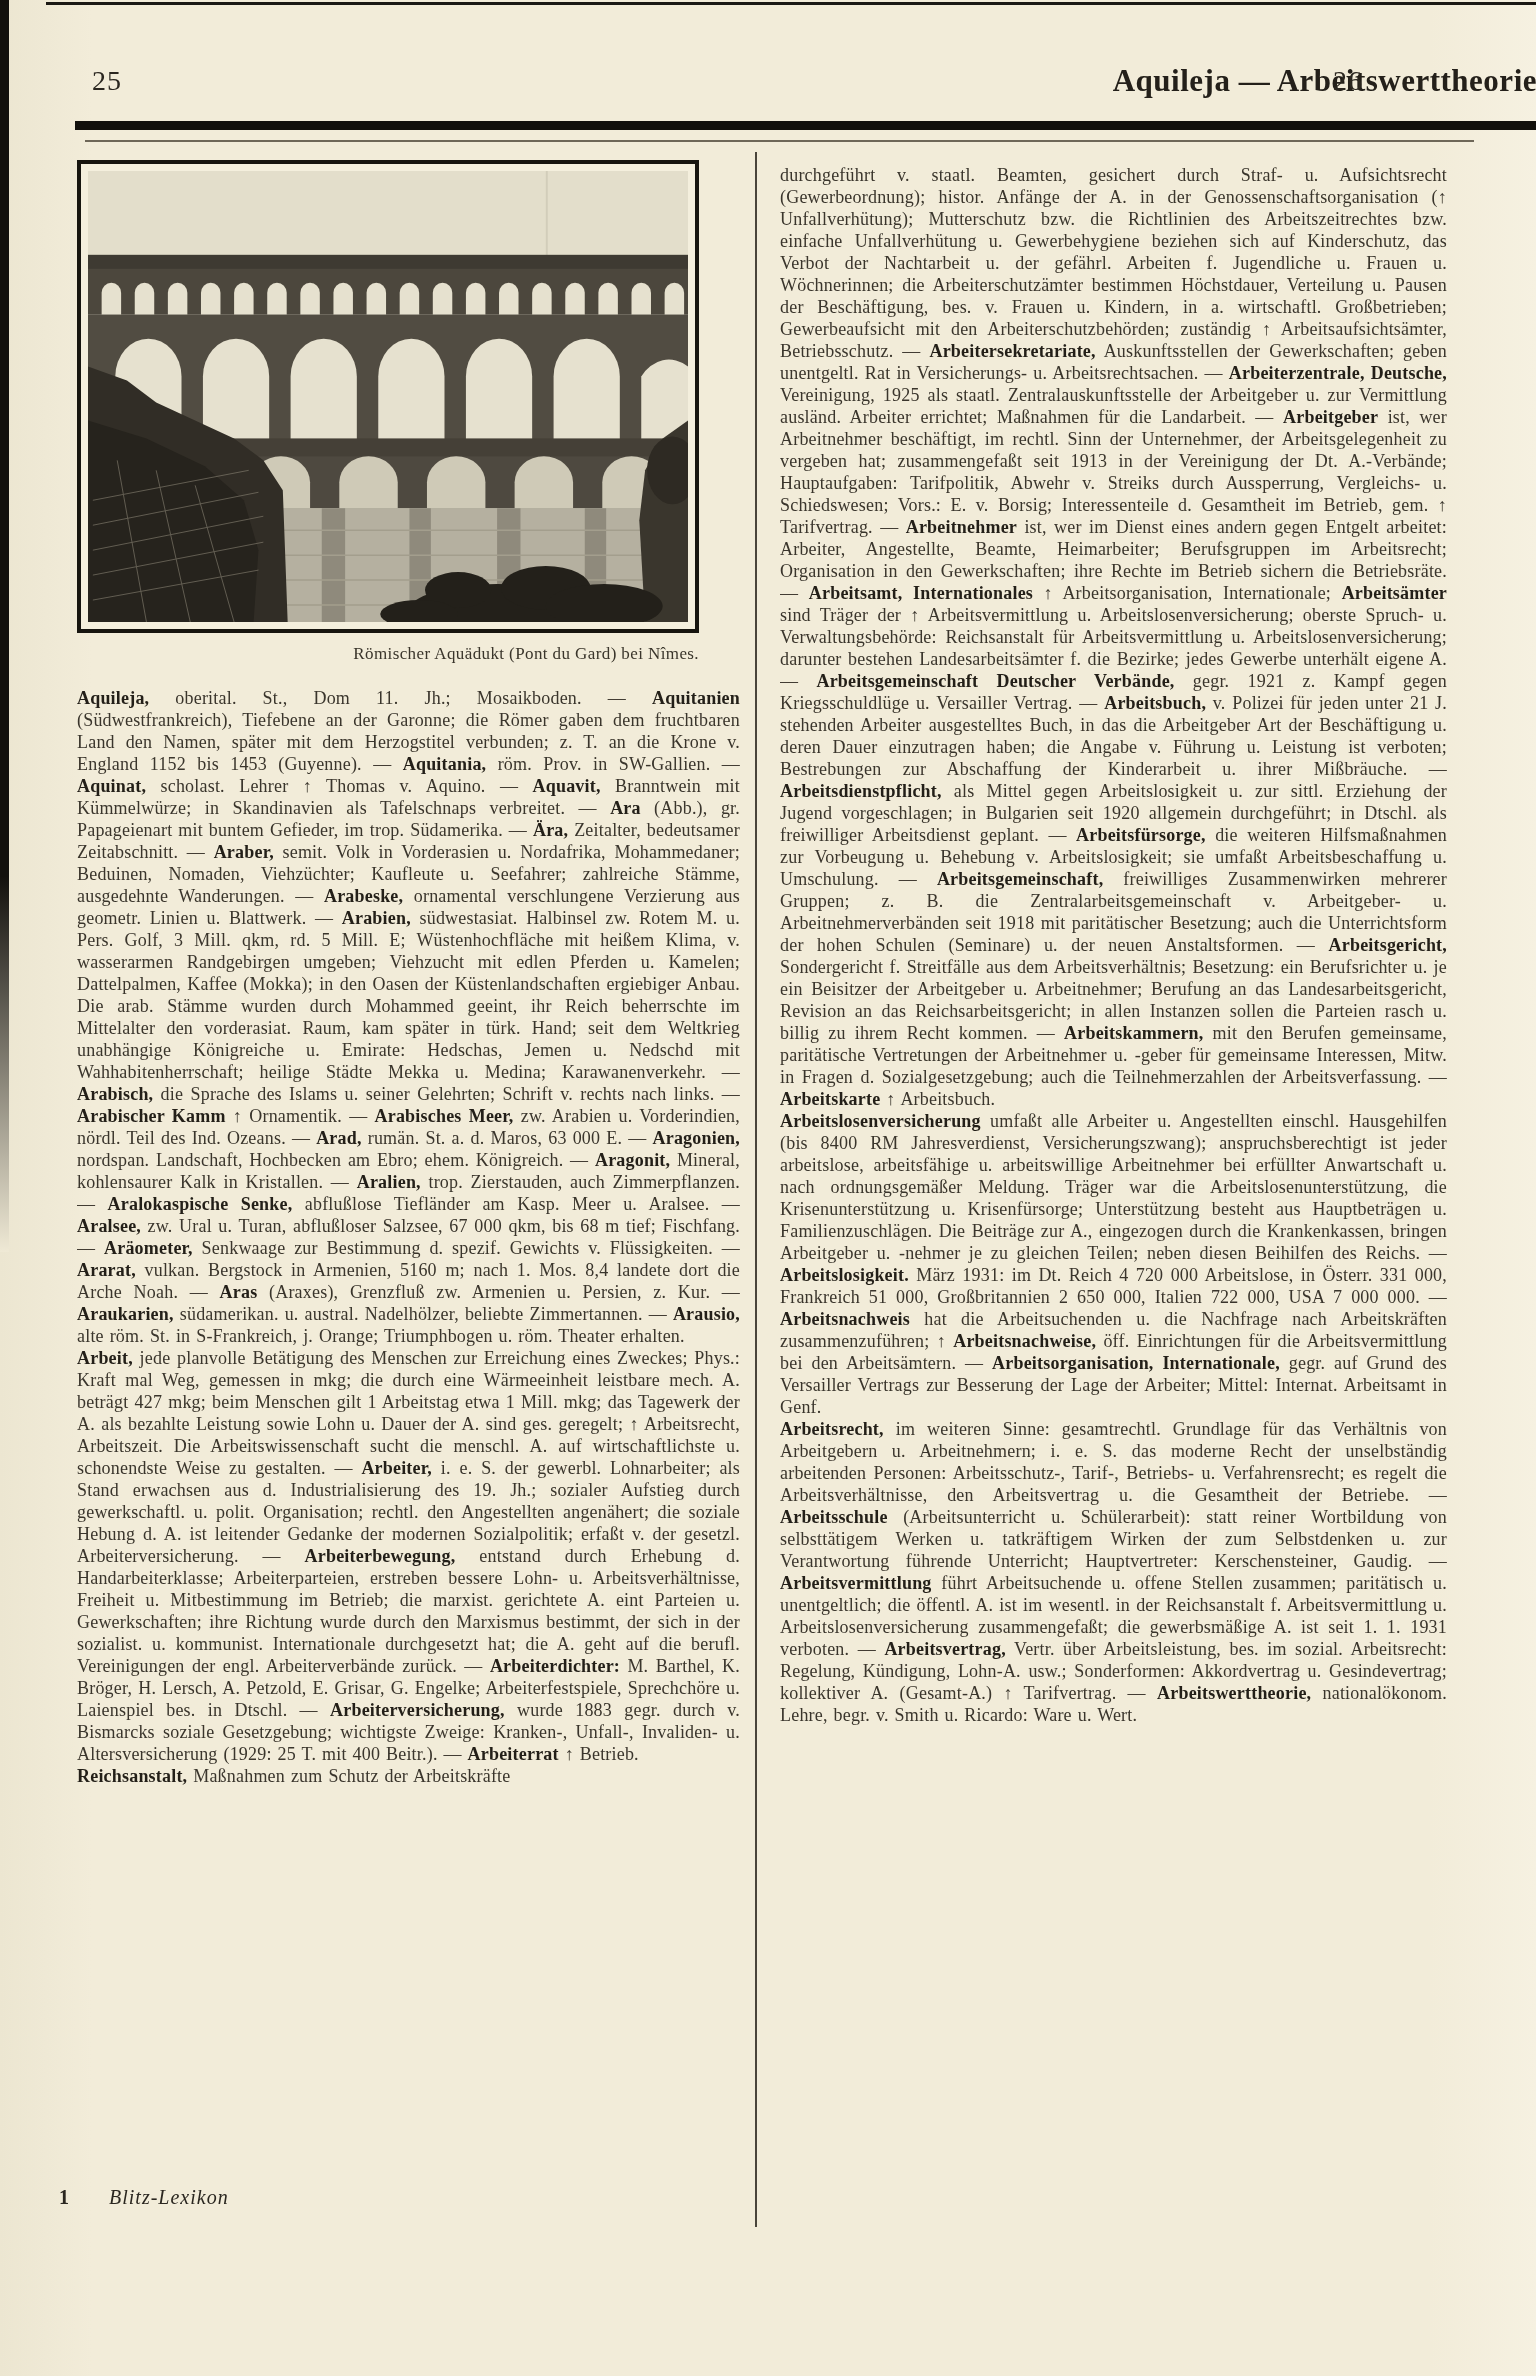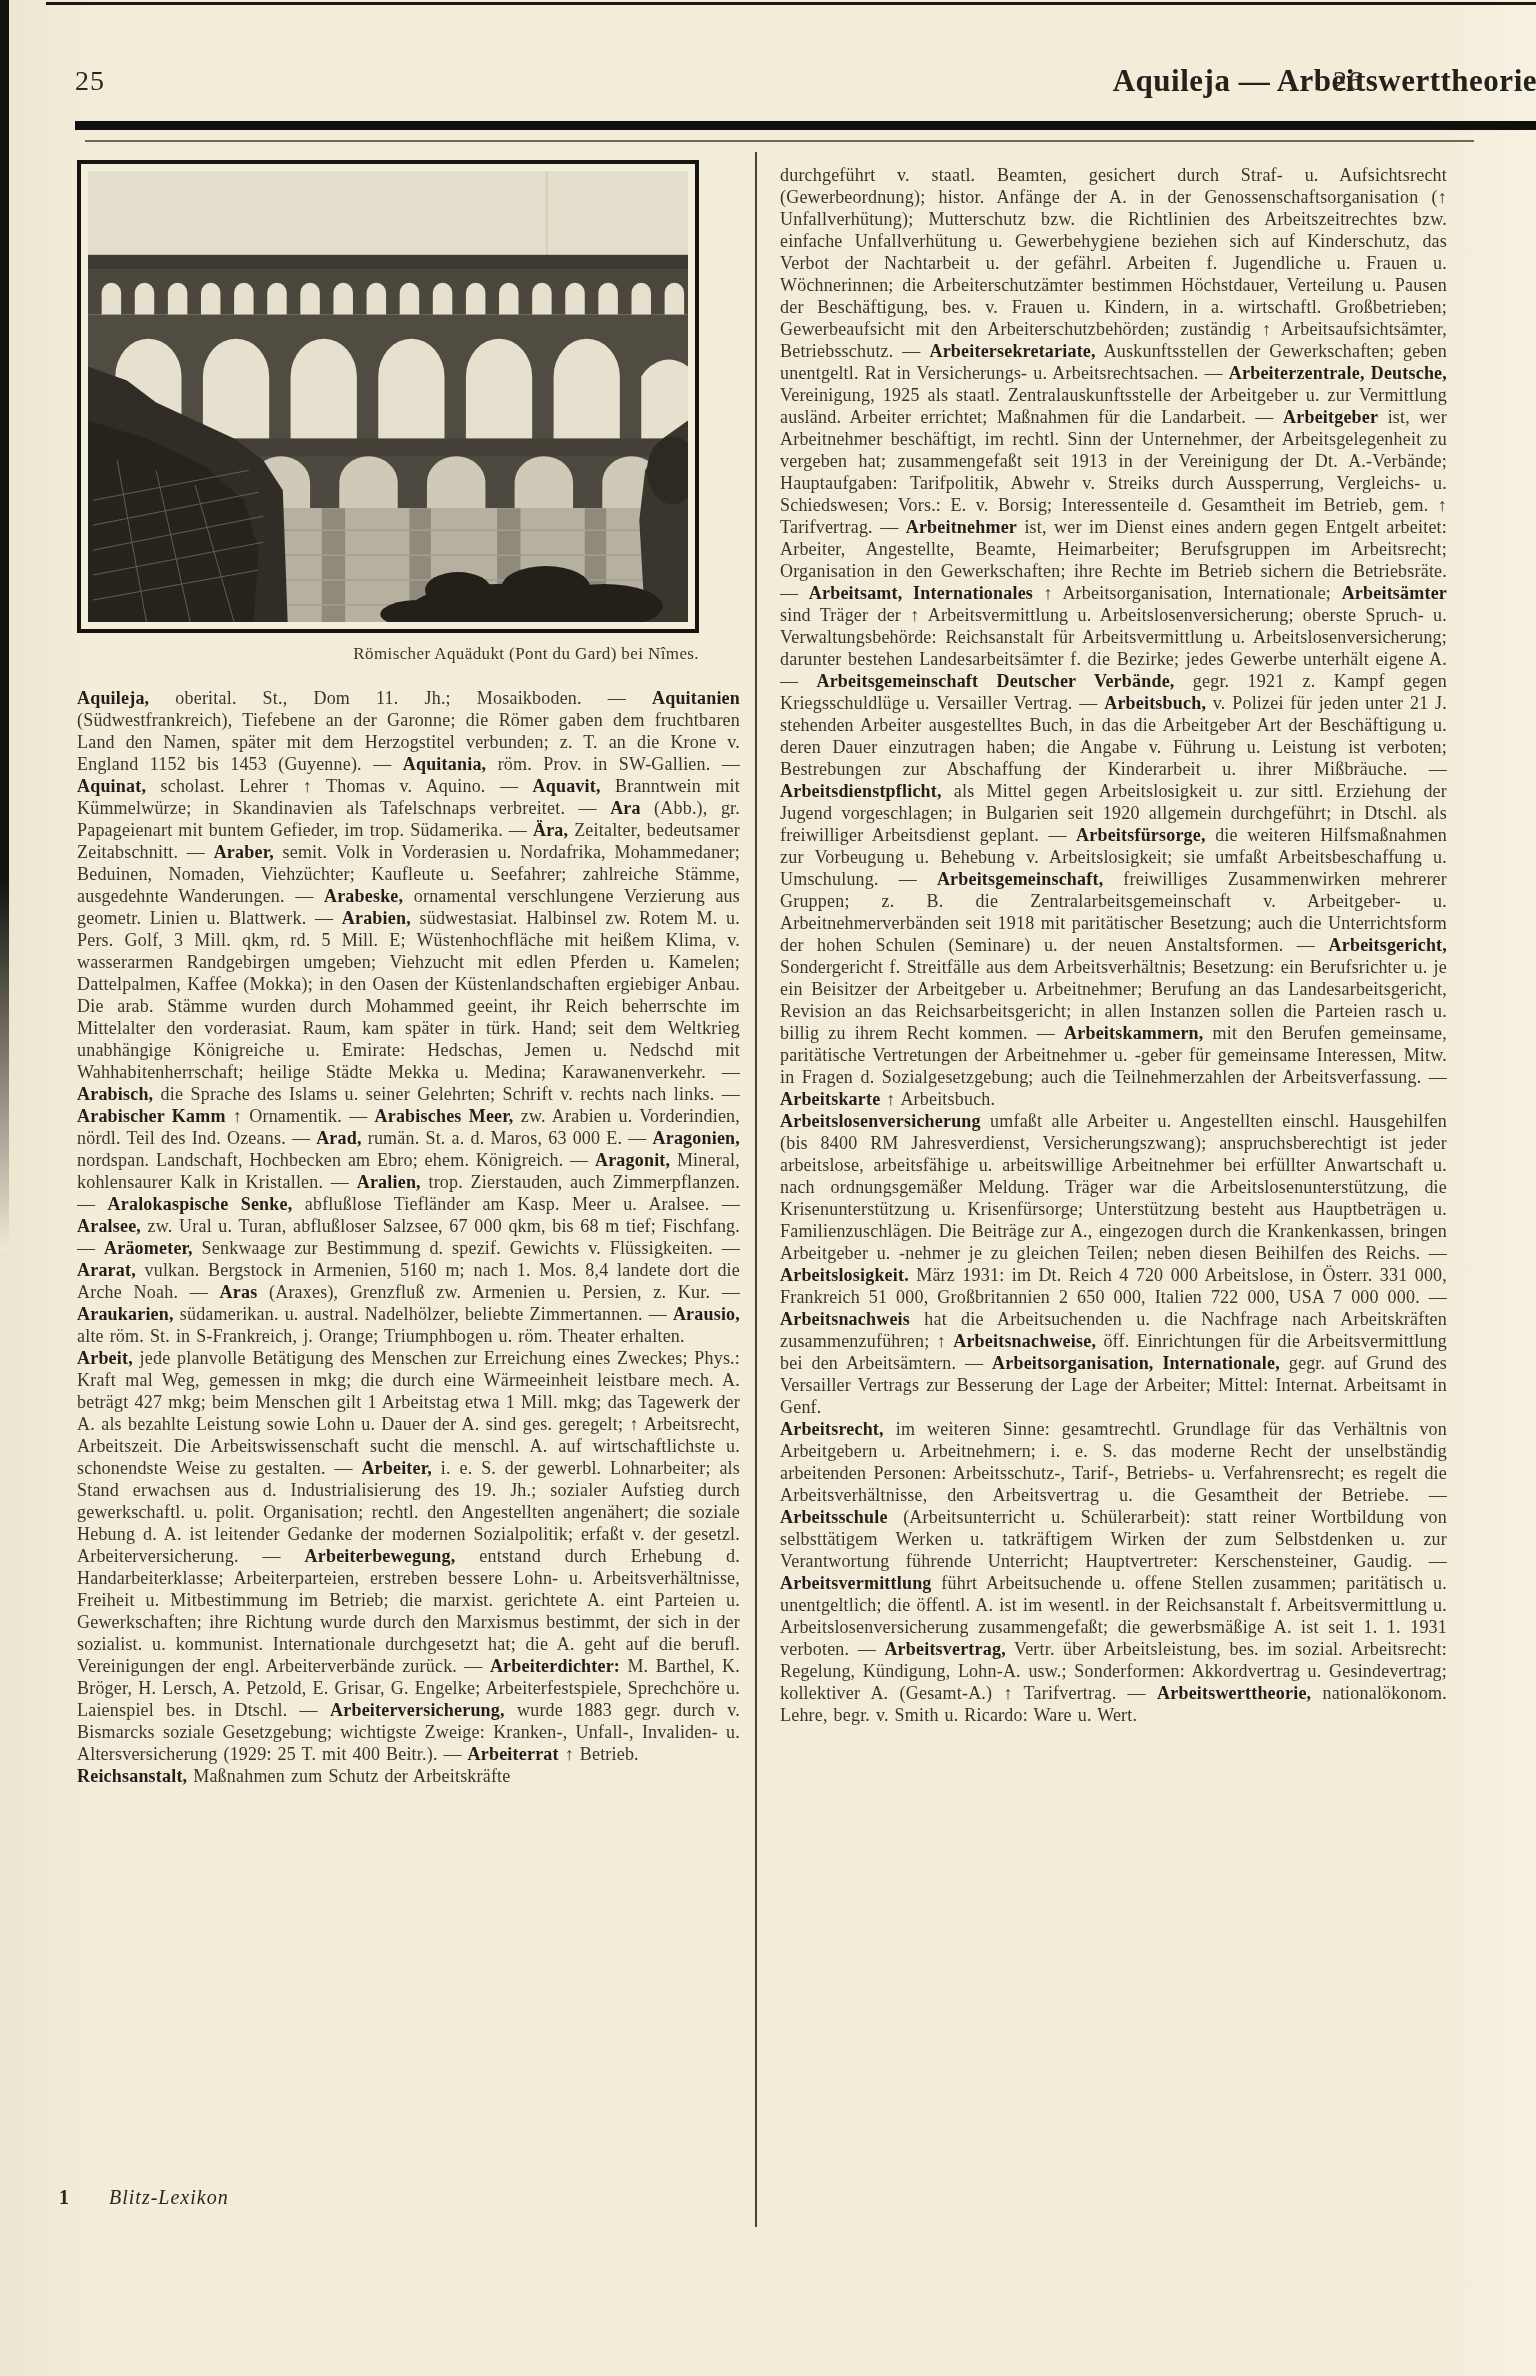--- a/index.html
+++ b/index.html
@@ -5,21 +5,21 @@
   html,body{margin:0;padding:0;}
   body{
     width:1537px;height:2376px;position:relative;
     background:#efe9d5;
     font-family:"Liberation Serif","DejaVu Serif",serif;
     overflow:hidden;
   }
   .page{position:absolute;inset:0;background:linear-gradient(90deg,#ece6d1 0%,#f2ecd9 6%,#f2ecd9 93%,#f6f1e1 100%);}
   .scan-top-line{position:absolute;top:2px;left:46px;right:0;height:3px;background:#1b1914;}
   .scan-left-strip{position:absolute;top:0;left:0;width:9px;height:1252px;background:linear-gradient(180deg,#13110d 0%,#13110d 70%,#efe9d5 100%);}
-  .pagenum{position:absolute;top:65px;font-size:28px;color:#2b2720;letter-spacing:1px;}
+  .pagenum{position:absolute;top:65px;font-size:28px;color:#2b2720;letter-spacing:1px;margin-left:17px;}
   .pagenum-left{left:75px;}
   .pagenum-right{right:174px;}
   .running-title{
     position:absolute;top:63px;left:0;right:0;text-align:right;
     font-size:31px;font-weight:bold;color:#24201a;letter-spacing:0.5px;
     filter:blur(0.2px);
   }
   .rule-thick{position:absolute;top:121px;left:75px;right:0;height:9px;background:#12100c;}
   .rule-thin{position:absolute;top:140px;left:85px;right:63px;height:2px;background:#6e6758;}
 

